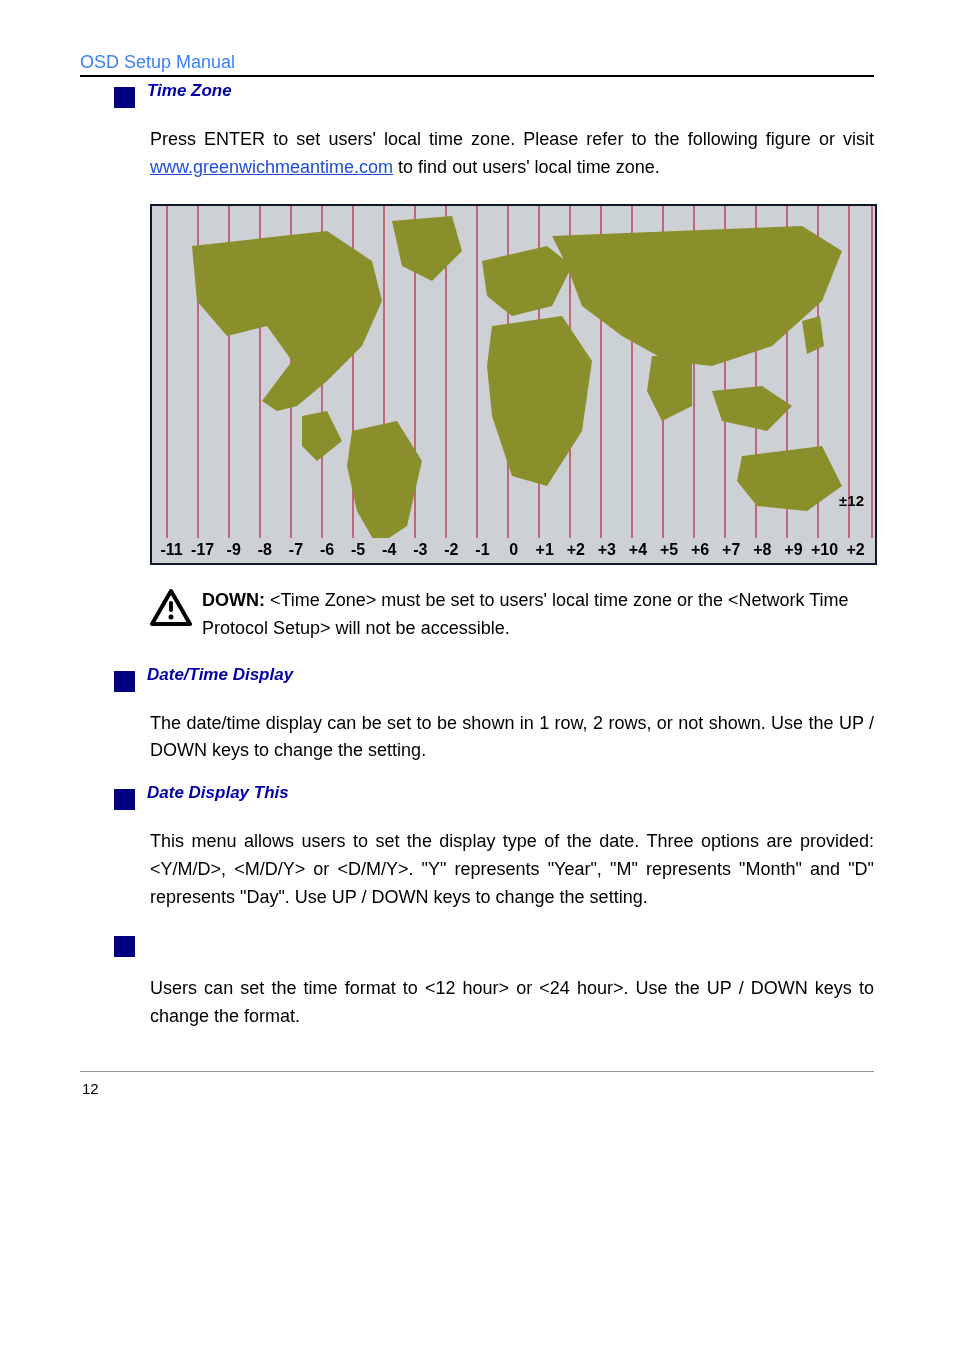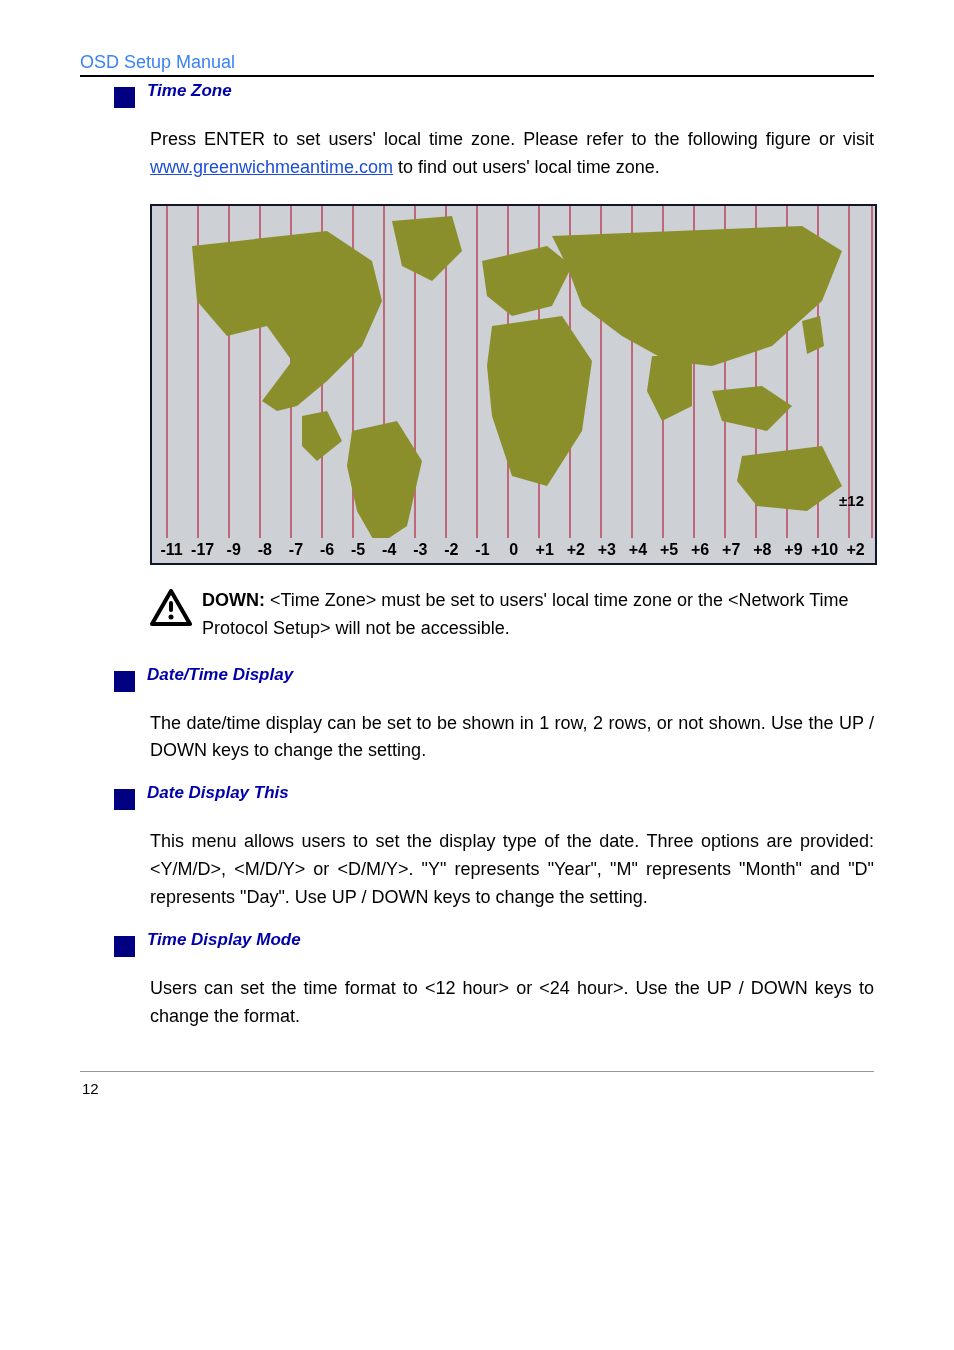--- a/index.html
+++ b/index.html
@@ -238,21 +238,20 @@
     <div class="section-row">
       <div class="bullet-sq"></div>
       <div class="section-title">Date Display This</div>
     </div>
     <p class="body-text">This menu allows users to set the display type of the date. Three options are provided: &lt;Y/M/D&gt;, &lt;M/D/Y&gt; or &lt;D/M/Y&gt;. "Y" represents "Year", "M" represents "Month" and "D" represents "Day". Use UP / DOWN keys to change the setting.</p>
   </div>
 
   <div class="section-block">
     <div class="section-row">
       <div class="bullet-sq"></div>
-      <div class="section-title">Time Display Mode</div>
     </div>
     <p class="body-text">Users can set the time format to &lt;12 hour&gt; or &lt;24 hour&gt;. Use the UP / DOWN keys to change the format.</p>
   </div>
 
   <hr class="bottom-rule">
   <div class="page-num">12</div>
 
 </div>
 
 </body></html>

